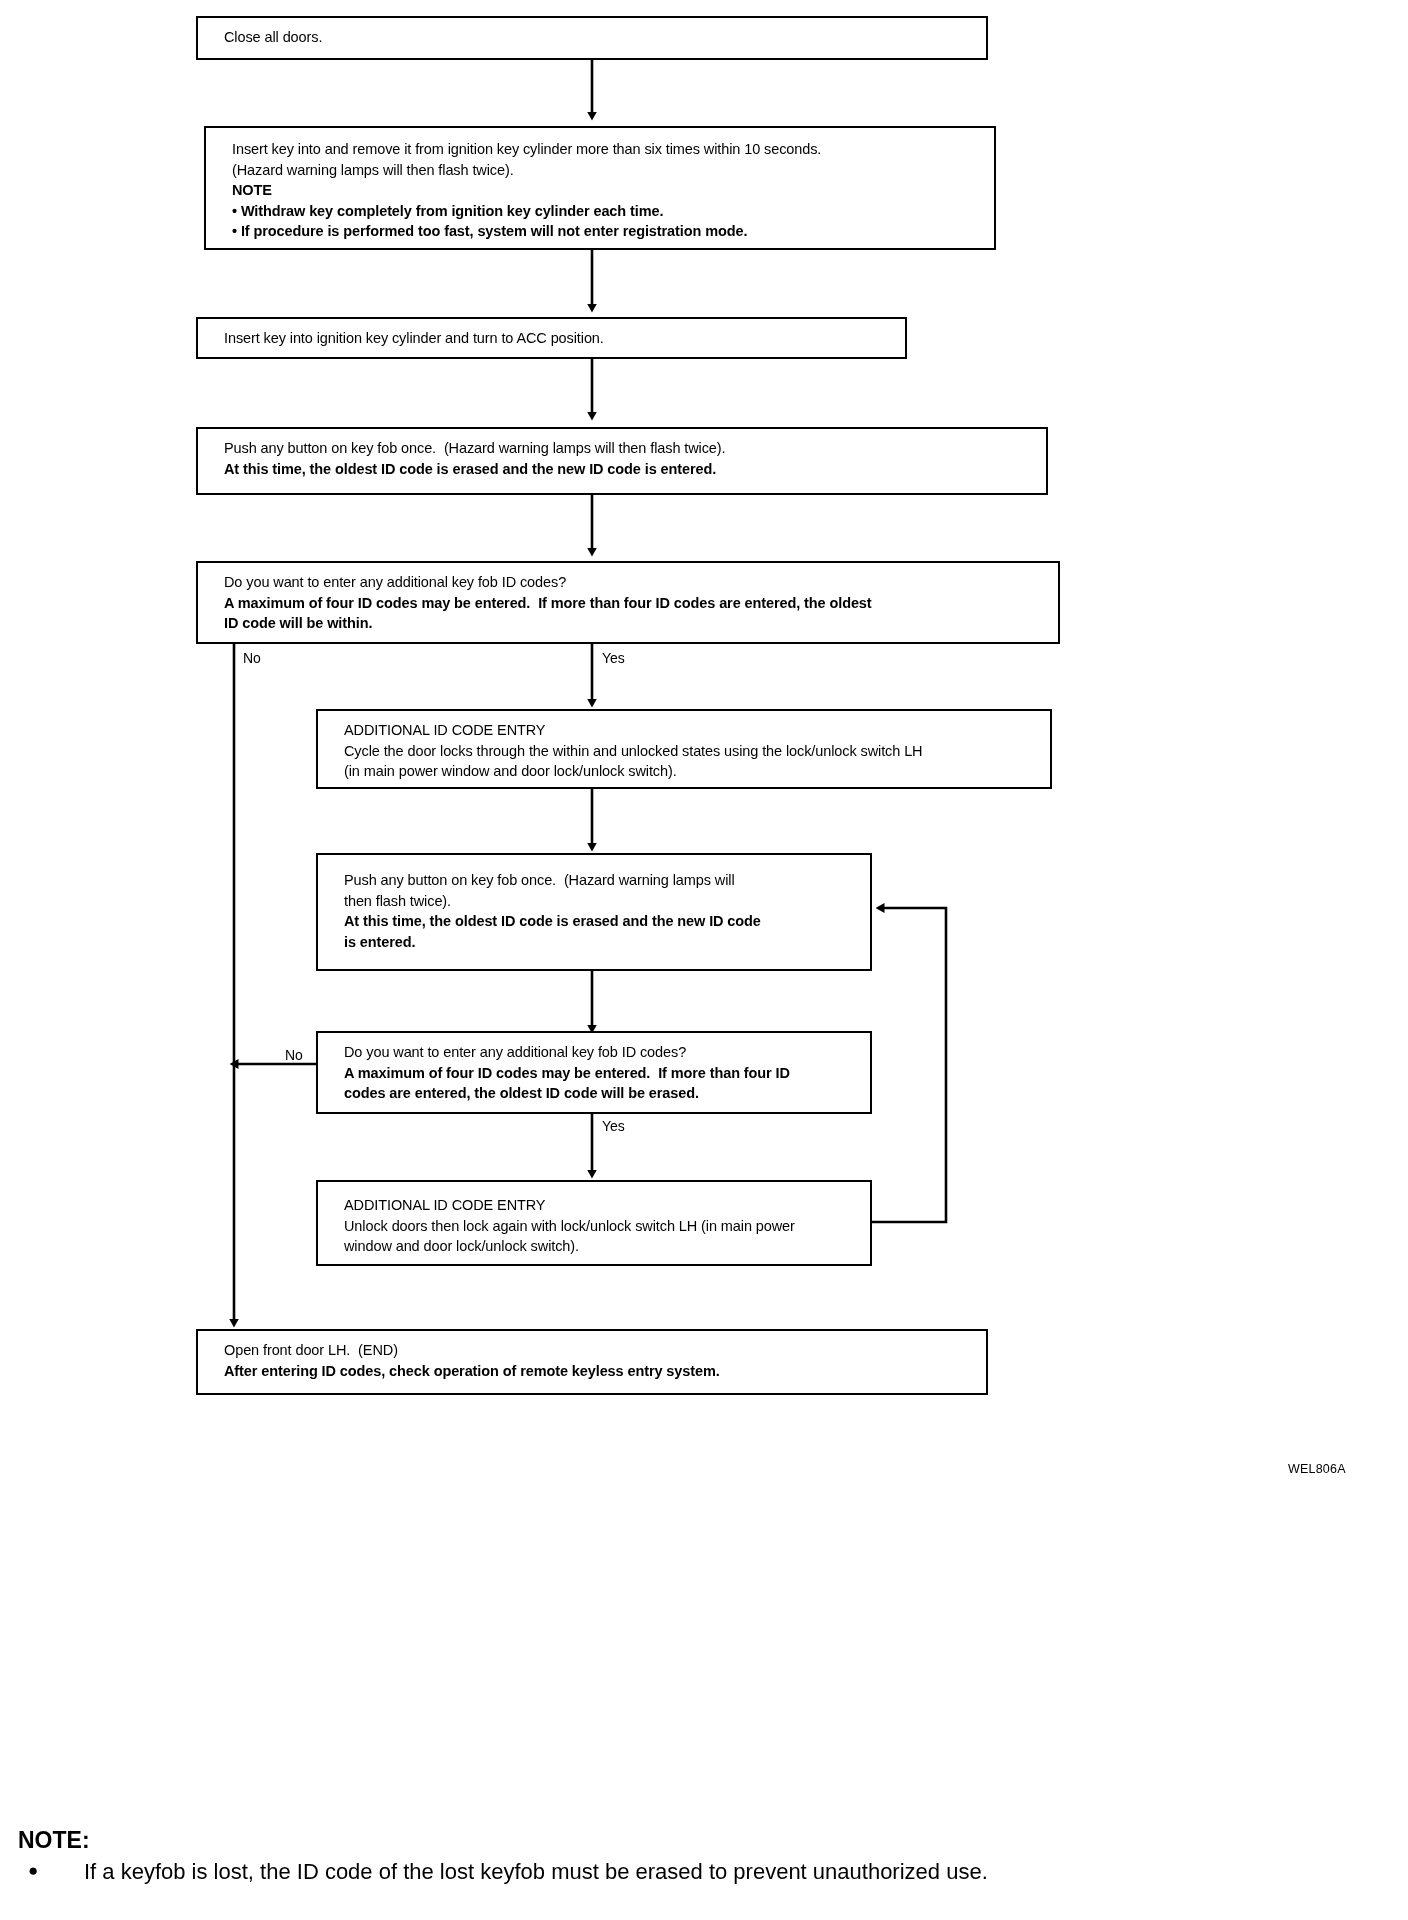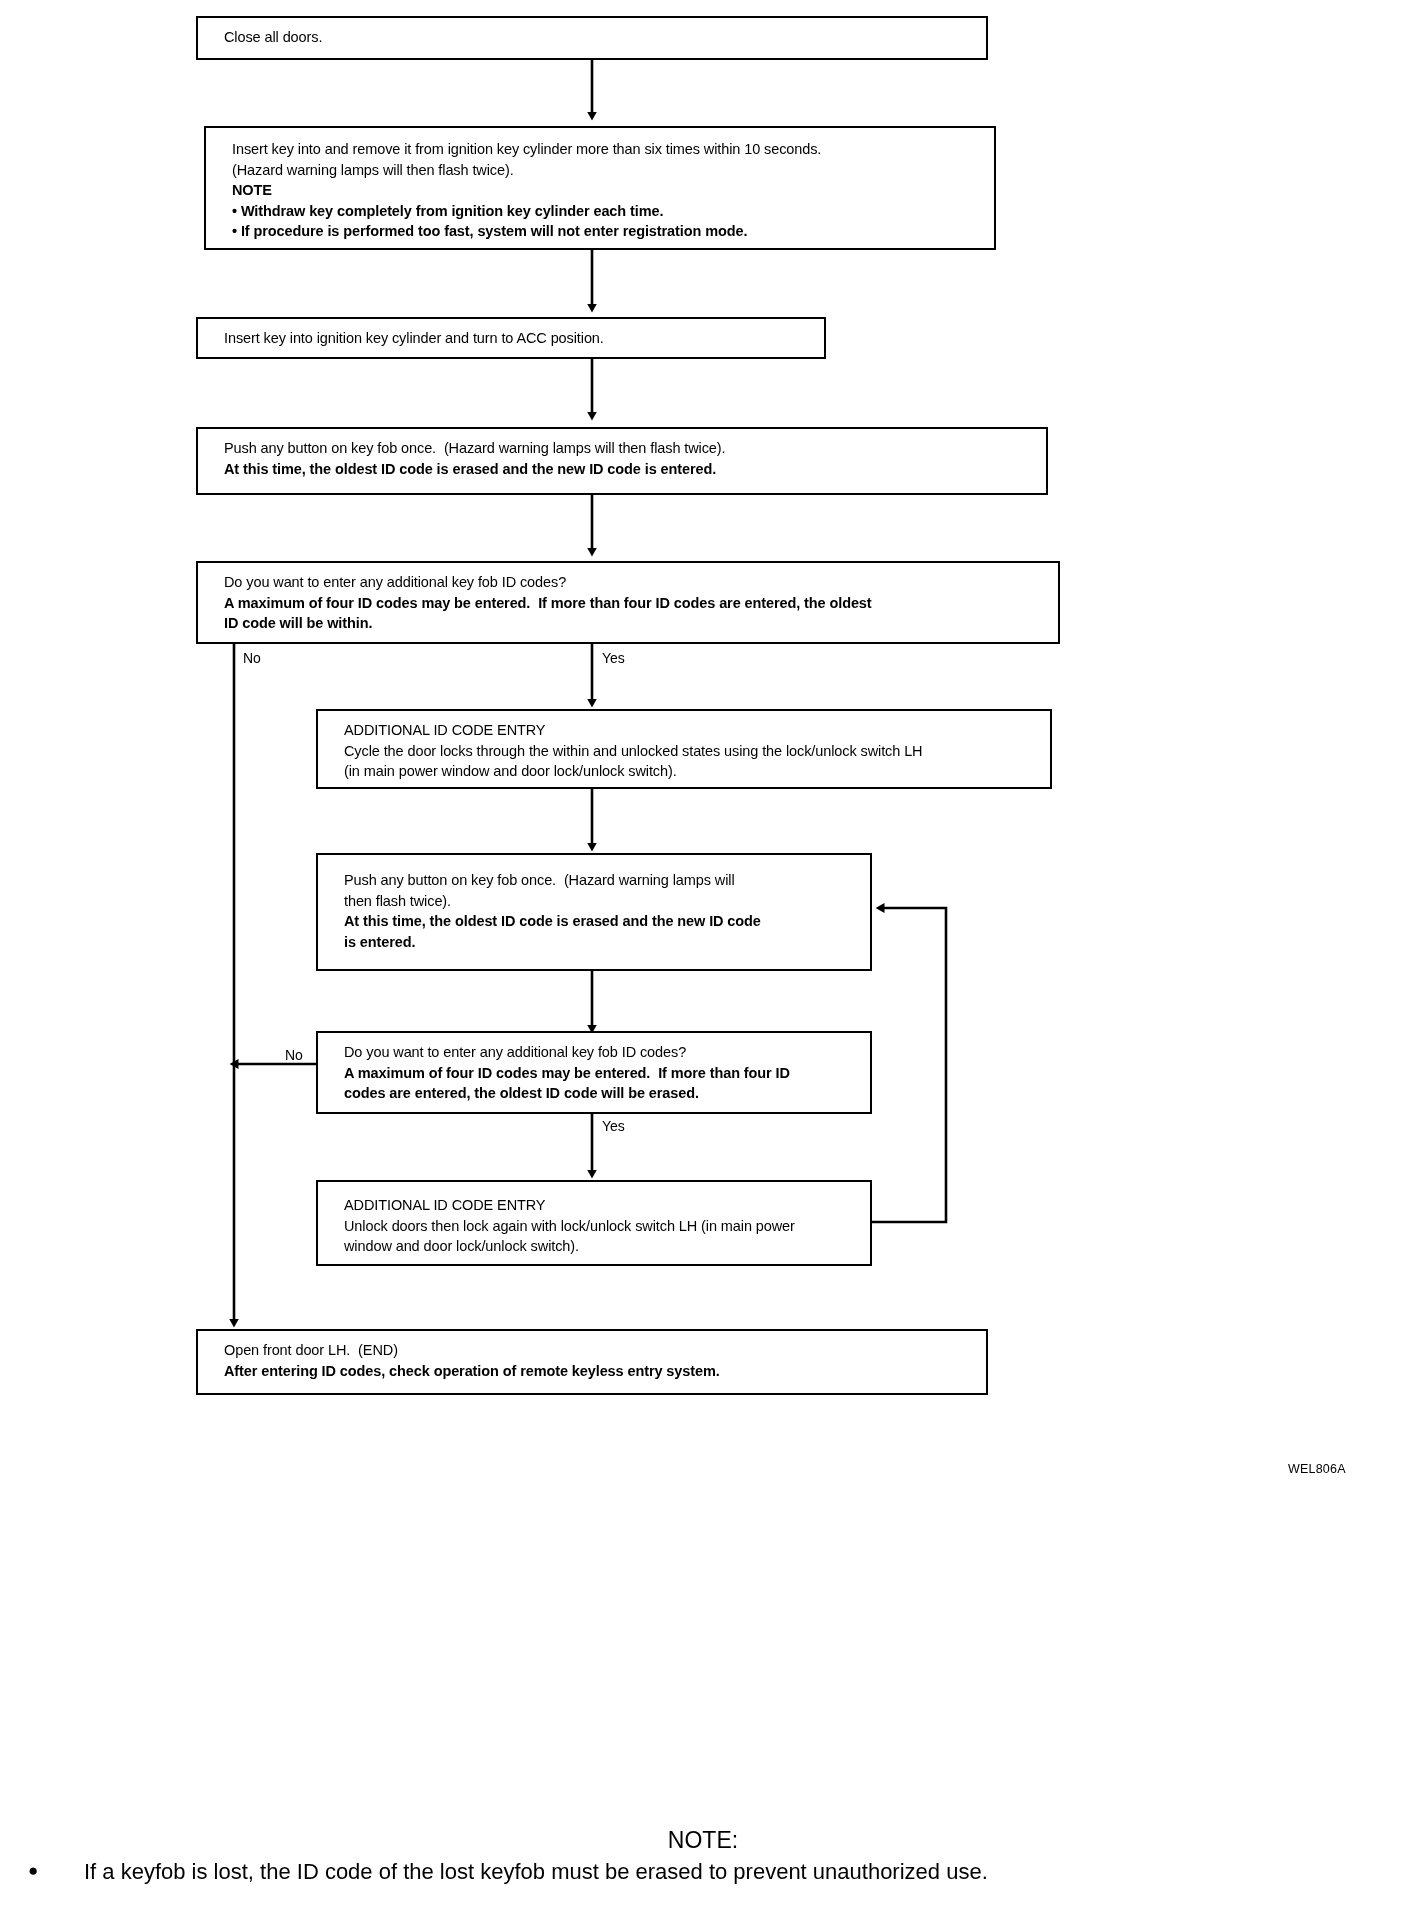--- a/index.html
+++ b/index.html
@@ -67,24 +67,23 @@
   
   #footer-note {
     position: absolute;
     left: 18px;
     top: 1828px;
     width: 1370px;
     z-index: 6;
   }
   #footer-note .note-title {
     font-size: 23px;
-    font-weight: normal;
+    font-weight: bold;
     line-height: 1.05;
     margin: 0 0 8px 0;
-    text-align: center;
   }
   #footer-note .note-row {
     display: flex;
     align-items: flex-start;
     font-size: 22px;
     line-height: 1.12;
   }
   #footer-note .note-bullet {
     width: 46px;
     flex: 0 0 46px;
@@ -138,21 +137,21 @@
   </div>
 
   <div class="node" style="left:196px; top:126px; width:792px; height:124px; padding-top:11px;margin-left:8px;">
     <span class="ln">Insert key into and remove it from ignition key cylinder more than six times within 10 seconds.</span>
     <span class="ln">(Hazard warning lamps will then flash twice).</span>
     <span class="ln b">NOTE</span>
     <span class="ln b">• Withdraw key completely from ignition key cylinder each time.</span>
     <span class="ln b">• If procedure is performed too fast, system will not enter registration mode.</span>
   </div>
 
-  <div class="node" style="left:196px; top:317px; width:630px; height:42px;">
+  <div class="node" style="left:196px; top:317px; width:711px; height:42px;">
     <span class="ln">Insert key into ignition key cylinder and turn to ACC position.</span>
   </div>
 
   <div class="node" style="left:196px; top:427px; width:852px; height:68px;">
     <span class="ln">Push any button on key fob once.  (Hazard warning lamps will then flash twice).</span>
     <span class="ln b">At this time, the oldest ID code is erased and the new ID code is entered.</span>
   </div>
 
   <div class="node" style="left:196px; top:561px; width:864px; height:83px;">
     <span class="ln">Do you want to enter any additional key fob ID codes?</span>

